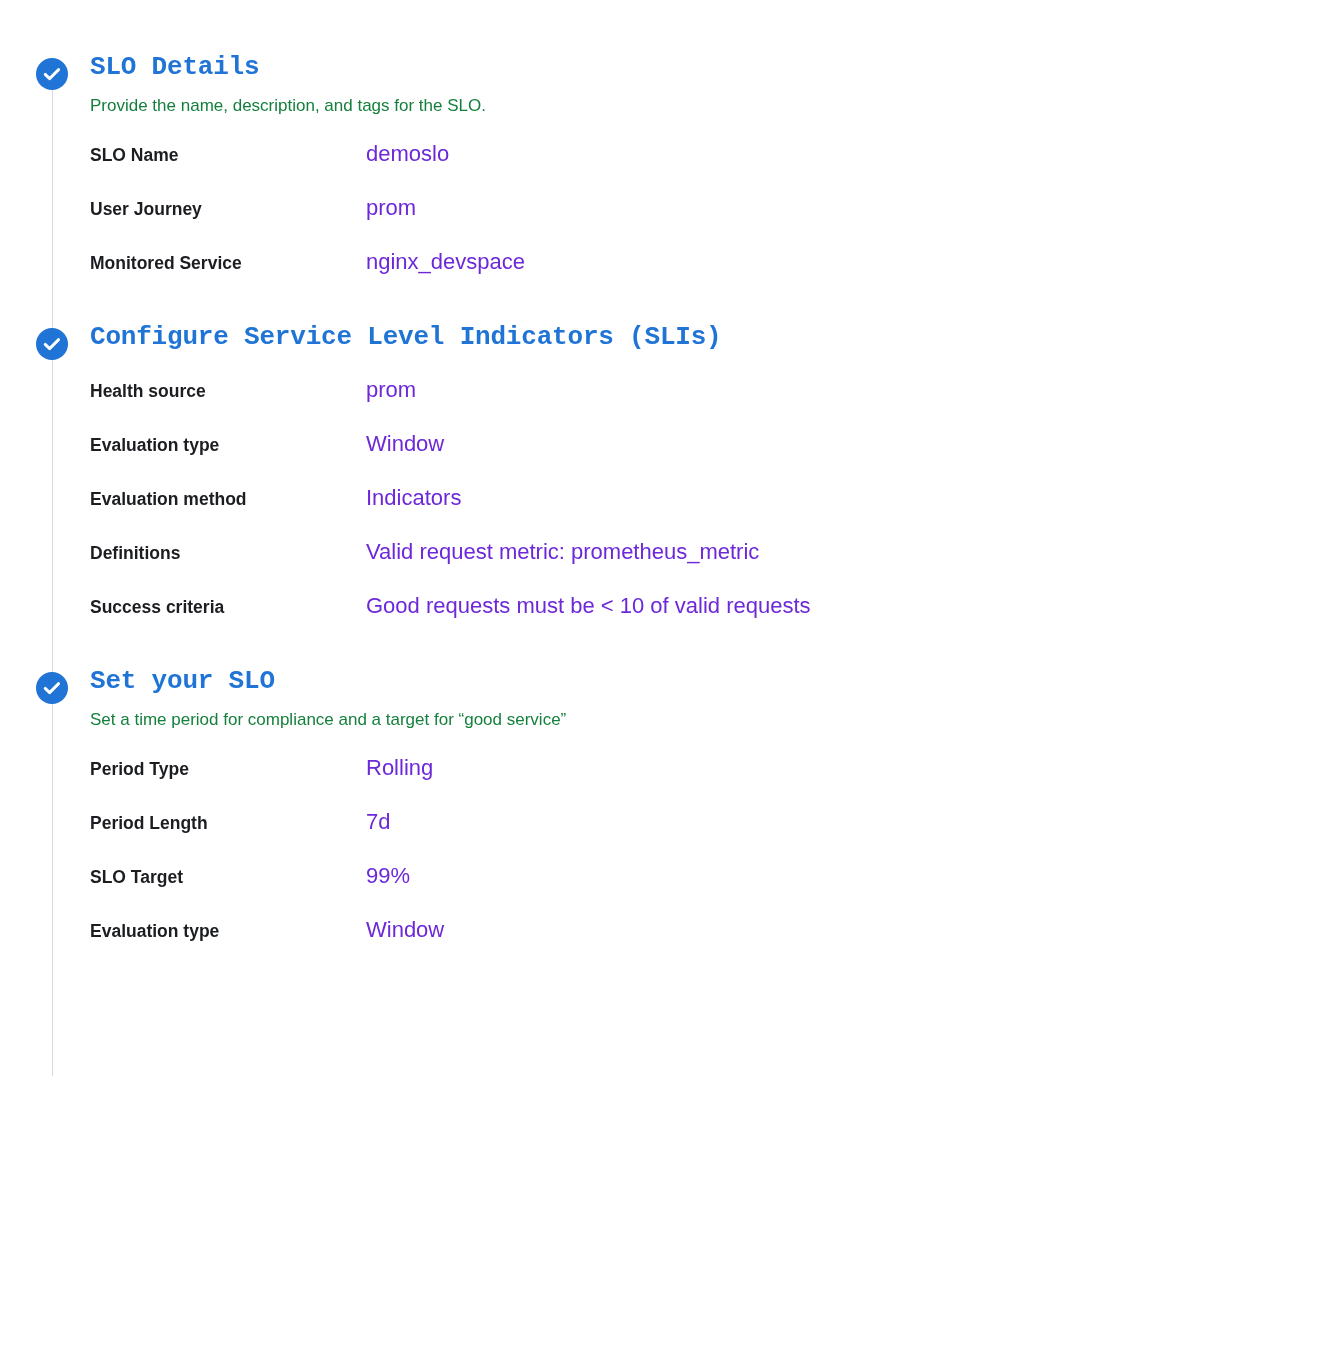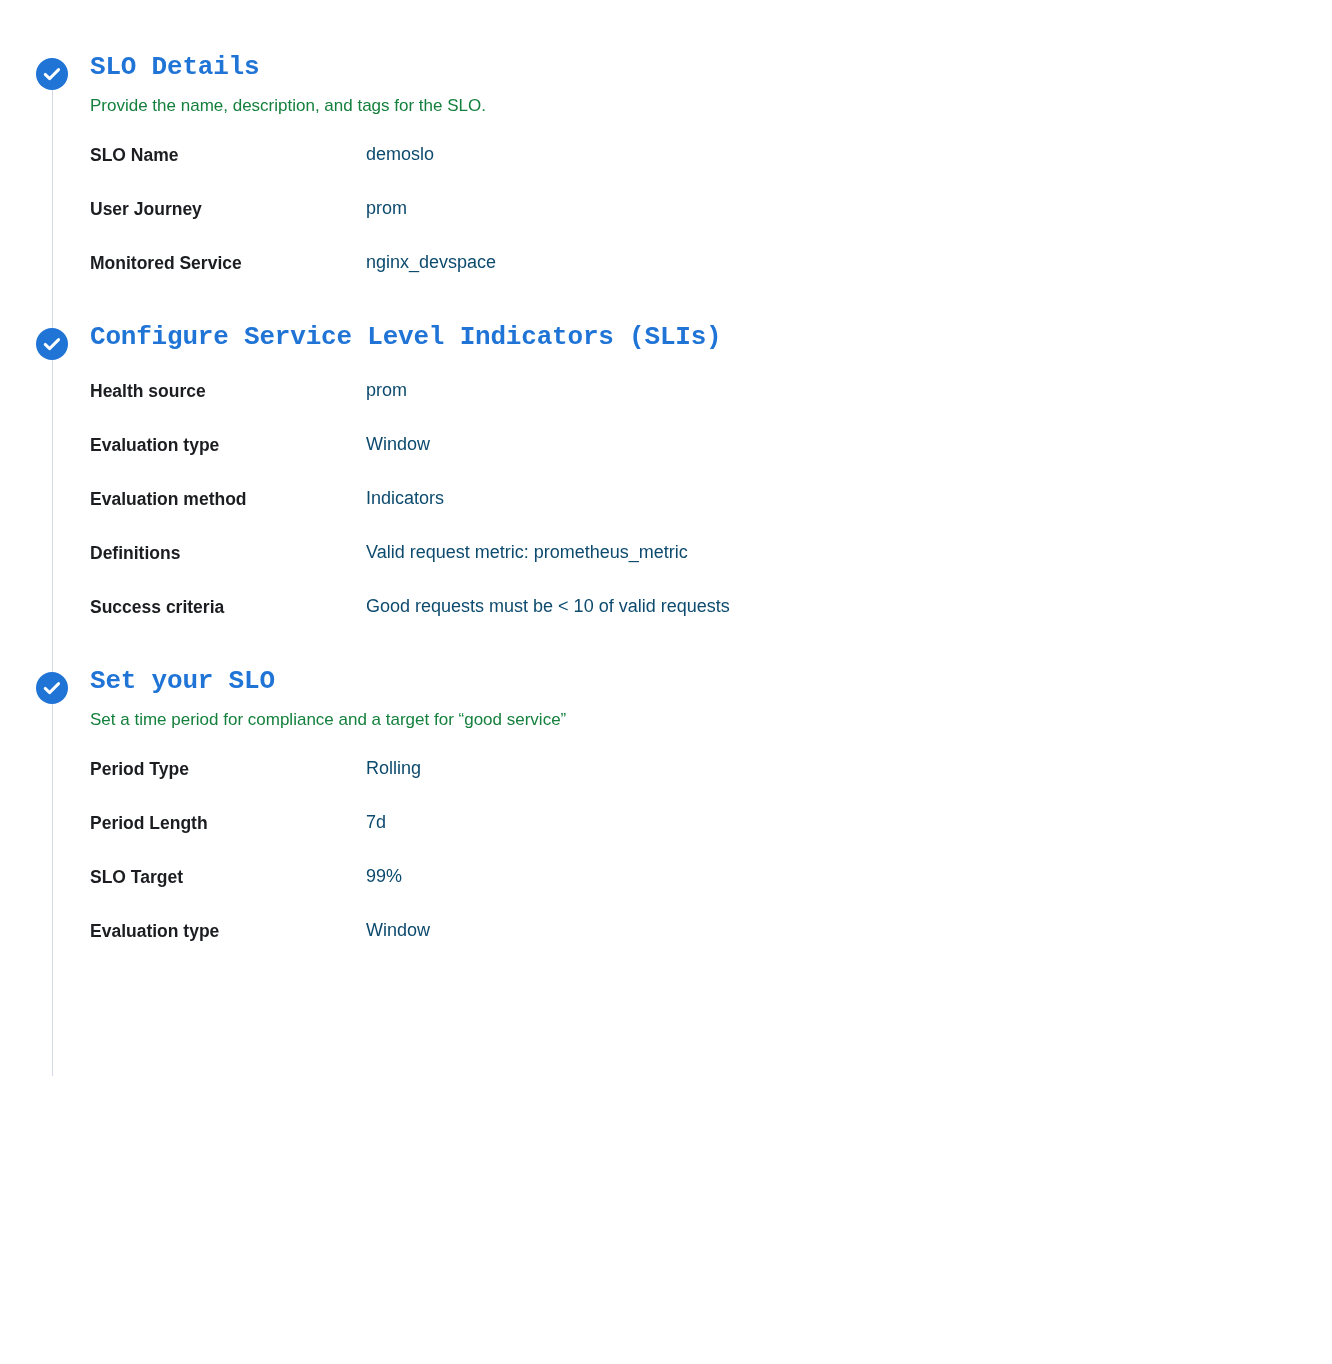--- a/index.html
+++ b/index.html
@@ -95,22 +95,22 @@
     flex: 0 0 232px;
     font-size: 17.5px;
     font-weight: 700;
     color: #1b1d21;
     line-height: 26px;
     padding-right: 12px;
     box-sizing: border-box;
   }
 
   .field-value {
-    font-size: 18px;
-    color: #0c4a6e;
+    font-size: 22px;
+    color: #6d28d9;
     line-height: 28px;
     font-weight: 400;
   }
   .field-value .vline {
     display: block;
   }
   .field-value .vline + .vline {
     margin-top: 26px;
   }
 

